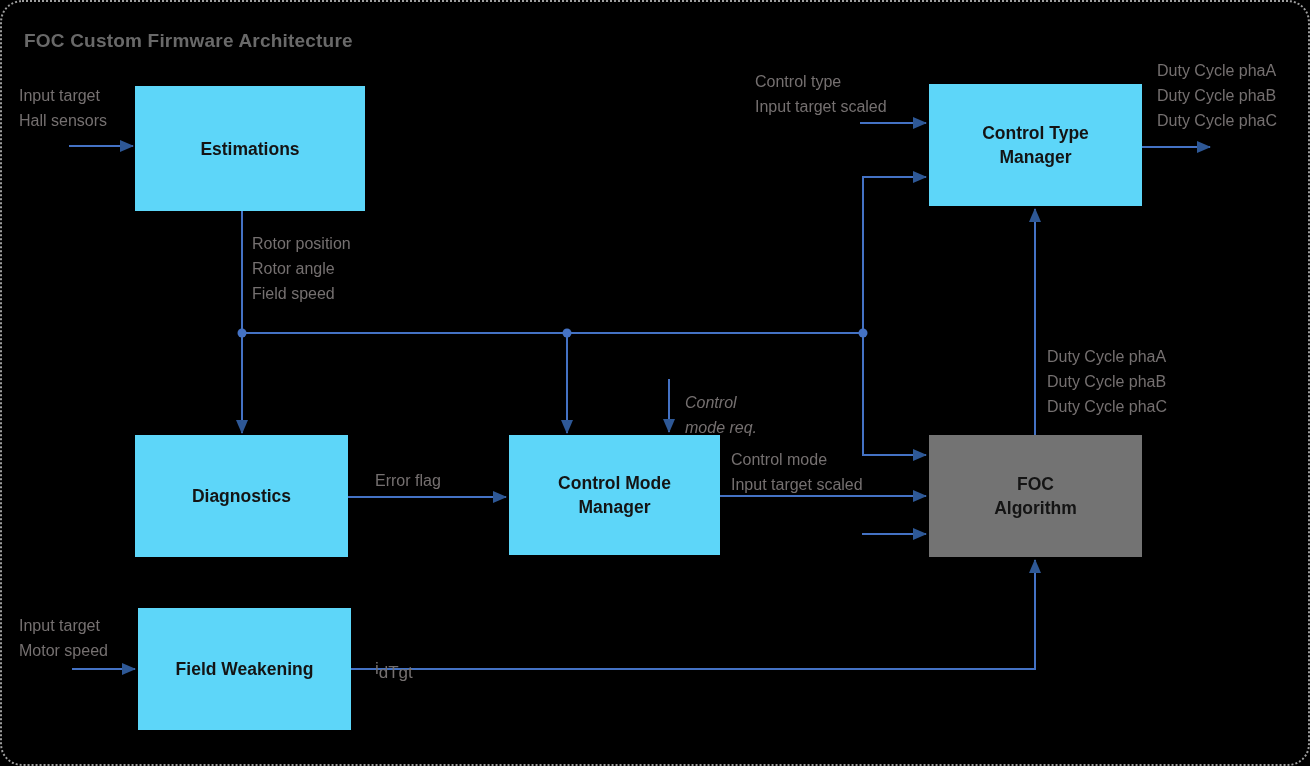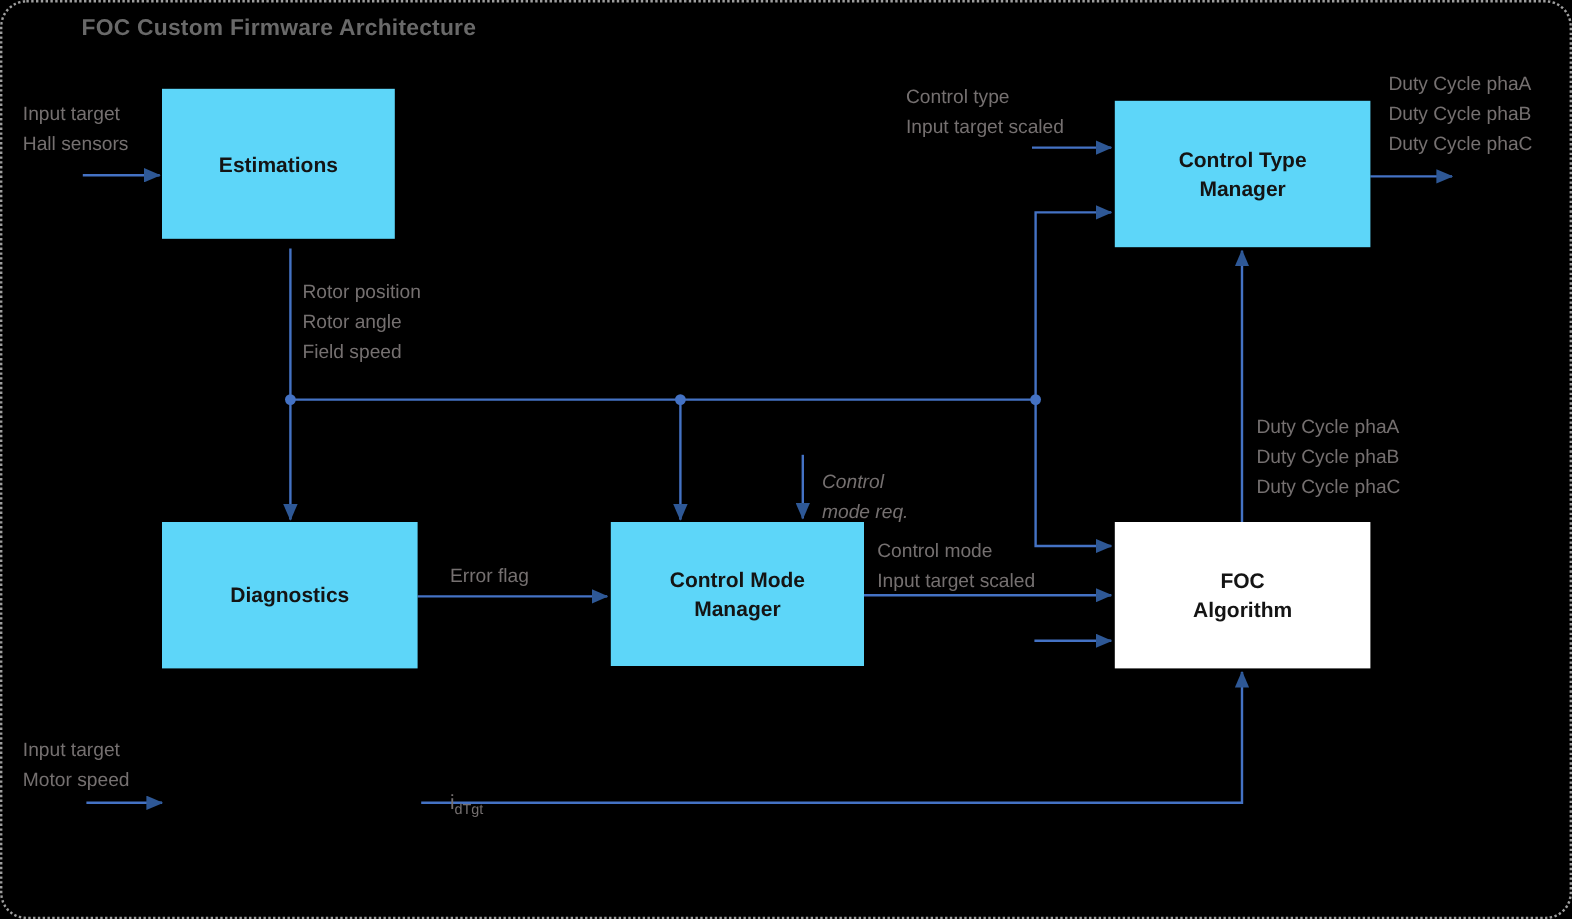--- a/index.html
+++ b/index.html
@@ -21,51 +21,50 @@
   .wires {
     position: absolute;
     left: 0;
     top: 0;
     width: 1310px;
     height: 766px;
   }
   .title {
     position: absolute;
     left: 22px;
-    top: 11px;
+    top: 28px;
     font-size: 19px;
     font-weight: bold;
     color: #696969;
     letter-spacing: 0.2px;
     white-space: nowrap;
-    margin-left: 44px;
   }
   .block {
     position: absolute;
     display: flex;
     align-items: center;
     justify-content: center;
     text-align: center;
     font-weight: bold;
     font-size: 17.5px;
     line-height: 24px;
     color: #141414;
     white-space: pre-line;
   }
   .block.cyan { background: #5dd6f9; }
-  .block.pink { background: #ffffff; }
+  .block.pink { background: #737373; }
   .lbl {
     position: absolute;
     font-size: 16px;
     line-height: 25px;
     color: #757070;
     white-space: pre-line;
   }
   .sym-base { font-size: 17px; color: #757070; }
-  .sym-sub  { font-size: 12px; color: #757070; vertical-align: -4px; }
+  .sym-sub  { font-size: 17px; color: #757070; vertical-align: -4px; }
 </style>
 </head>
 <body>
 
 <div class="canvas">
 
   <div class="title">FOC Custom Firmware Architecture</div>
 
   <svg class="wires" width="1310" height="766" viewBox="0 0 1310 766">
     <defs>
@@ -90,21 +89,21 @@
       <line x1="70" y1="667" x2="133" y2="667" marker-end="url(#ah)"></line>
       <polyline points="349,667 1033,667 1033,558" marker-end="url(#ah)"></polyline>
     </g>
     <g fill="#4472c4" stroke="none">
       <circle cx="240" cy="331" r="4.5"></circle>
       <circle cx="565" cy="331" r="4.5"></circle>
       <circle cx="861" cy="331" r="4.5"></circle>
     </g>
   </svg>
 
-  <div class="block cyan" style="left:133px; top:72px; width:194px; height:125px;">
+  <div class="block cyan" style="left:133px; top:84px; width:230px; height:125px;">
     <span>Estimations</span>
   </div>
 
   <div class="block cyan" style="left:927px; top:82px; width:213px; height:122px;">
     <span>Control Type
 Manager</span>
   </div>
 
   <div class="block cyan" style="left:133px; top:433px; width:213px; height:122px;">
     <span>Diagnostics</span>
@@ -113,20 +112,23 @@
   <div class="block cyan" style="left:507px; top:433px; width:211px; height:120px;">
     <span>Control Mode
 Manager</span>
   </div>
 
   <div class="block pink" style="left:927px; top:433px; width:213px; height:122px;">
     <span>FOC
 Algorithm</span>
   </div>
 
+  <div class="block cyan" style="left:136px; top:606px; width:213px; height:122px;">
+    <span>Field Weakening</span>
+  </div>
 
   <div class="lbl" style="left:17px; top:81px;">Input target
 Hall sensors</div>
 
   <div class="lbl" style="left:250px; top:229px;">Rotor position
 Rotor angle
 Field speed</div>
 
   <div class="lbl" style="left:753px; top:67px;">Control type
 Input target scaled</div>

